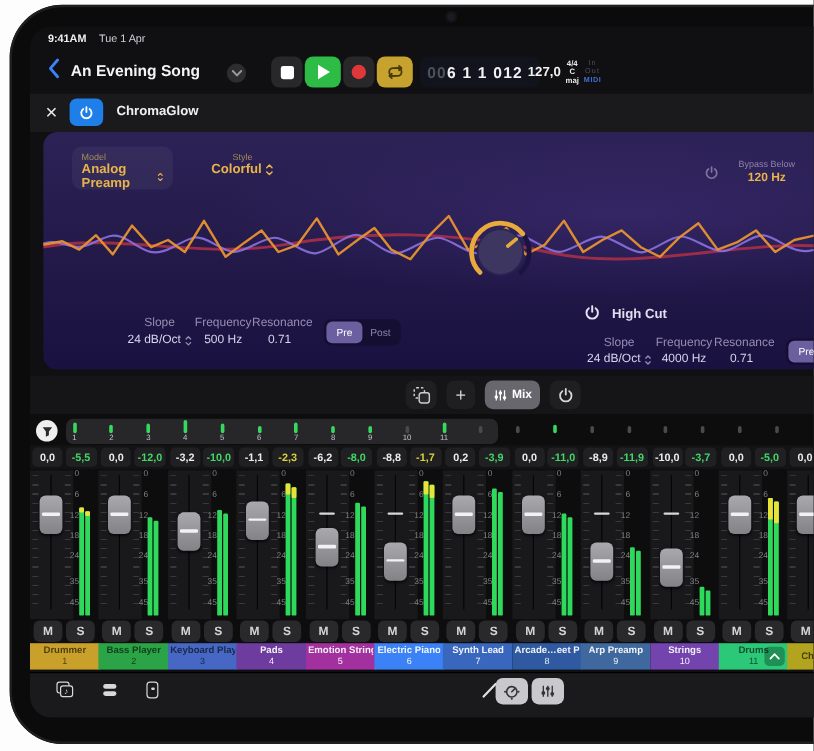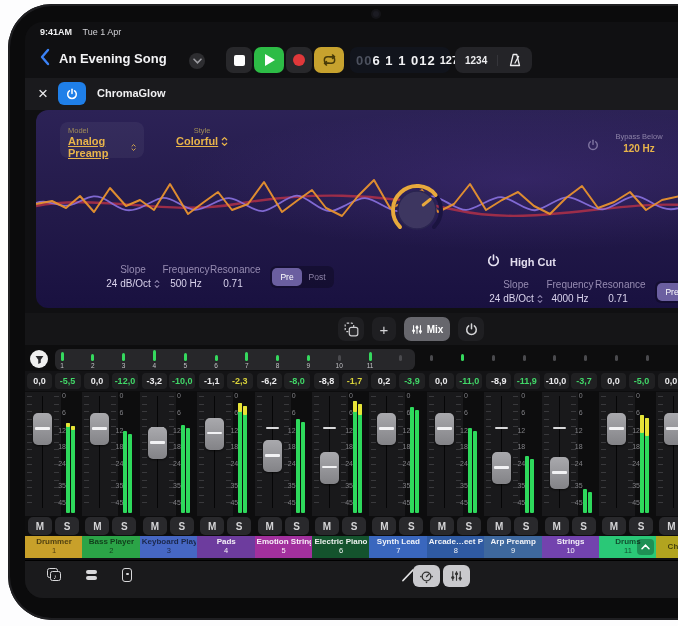--- a/index.html
+++ b/index.html
@@ -44,21 +44,21 @@
   .pwr-btn-blue{left:33px;top:60px;width:28px;height:23px;background:#1f7fe8;border-radius:6px;display:flex;align-items:center;justify-content:center;}
   .plugin-title{left:72px;top:65px;font-size:11px;font-weight:700;color:#f0f0f2;}
 
   
   .plugin-face{left:11px;top:88px;width:880px;height:198px;border-radius:12px;
     background:radial-gradient(ellipse 60% 55% at 55% 35%, rgba(90,60,160,.28), rgba(0,0,0,0) 65%),
                linear-gradient(180deg,#2c2256 0%,#241b4b 45%,#191140 100%);}
   .model-box{left:24px;top:12px;width:84px;height:36px;background:rgba(255,255,255,.05);border-radius:8px;padding:4px 8px;}
   .p-label{font-size:7.5px;color:#a18d58;}
   .gold{color:#e8b44a;}
-  .p-value{font-size:11px;font-weight:700;display:flex;align-items:center;gap:3px;text-decoration:underline;}
+  .p-value{font-size:11px;font-weight:700;display:flex;align-items:center;gap:3px;}
   .style-wrap{left:140px;top:16px;text-align:center;}
   .drive-wrap{left:344px;top:42px;width:74px;text-align:center;}
   .drive-label{font-size:9.5px;color:#cbc4e0;}
   .drive-value{font-size:12px;font-weight:700;}
   .knob{left:353px;top:72px;}
   .bypass-pwr{left:551px;top:27px;opacity:.75;}
   .bypass-wrap{left:570px;top:22px;text-align:center;width:66px;}
   .bp-label{font-size:7.5px;color:#8d83a8;}
   .bp-value{font-size:10px;font-weight:700;margin-top:2px;}
   .waveform{left:0px;top:56px;width:660px;height:74px;}
@@ -171,29 +171,20 @@
       </svg>
     </div>
 
     <div class="abs lcd">
       <span class="lcd-pos"><span class="dim">00</span><span>6</span> <span>1</span> <span>1</span> <span>012</span></span>
       <span class="lcd-tempo">127,0</span>
       <span class="lcd-sig"><span>4/4</span><br><span>C maj</span></span>
       <span class="lcd-midi"><span class="lcd-io"><span>In</span> <span>Out</span></span><br><b>MIDI</b></span>
     </div>
 
-    <div class="abs count-pill">
-      <div class="count-seg">1234</div>
-      <div class="count-seg">
-        <svg width="14" height="14" viewBox="0 0 14 14">
-          <path d="M5.2 1.5 h3.6 L11.5 12.5 h-9 Z" fill="none" stroke="#ececee" stroke-width="1.3" stroke-linejoin="round"></path>
-          <path d="M7 10 L10.6 3.4" stroke="#ececee" stroke-width="1.2" stroke-linecap="round"></path>
-        </svg>
-      </div>
-    </div>
 
     <div class="abs plugin-header"></div>
     <div class="abs close-x">×</div>
     <div class="abs pwr-btn-blue">
       <svg width="12" height="12" viewBox="0 0 12 12">
           <path d="M6 1.2 V5.4" stroke="#fff" stroke-width="1.5" stroke-linecap="round"></path>
           <path d="M3.4 2.8 a4.3 4.3 0 1 0 5.2 0" fill="none" stroke="#fff" stroke-width="1.5" stroke-linecap="round"></path>
         </svg>
     </div>
     <div class="abs plugin-title">ChromaGlow</div>
@@ -692,21 +683,21 @@
             <div class="tn">3</div>
           </div>
           <div class="plate lt" style="left: 172.2px; width: 58px; background: rgb(109, 60, 158);">
             <div class="nm">Pads</div>
             <div class="tn">4</div>
           </div>
           <div class="plate lt" style="left: 229.6px; width: 58px; background: rgb(162, 48, 158);">
             <div class="nm">Emotion Strings</div>
             <div class="tn">5</div>
           </div>
-          <div class="plate lt" style="left: 287px; width: 58px; background: #14532d;">
+          <div class="plate lt" style="left: 287px; width: 58px; background: #3b82f6;">
             <div class="nm">Electric Piano</div>
             <div class="tn">6</div>
           </div>
           <div class="plate lt" style="left: 344.4px; width: 58px; background: rgb(58, 103, 190);">
             <div class="nm">Synth Lead</div>
             <div class="tn">7</div>
           </div>
           <div class="plate lt" style="left: 401.8px; width: 58px; background: rgb(47, 90, 162);">
             <div class="nm">Arcade…eet Pad</div>
             <div class="tn">8</div>

